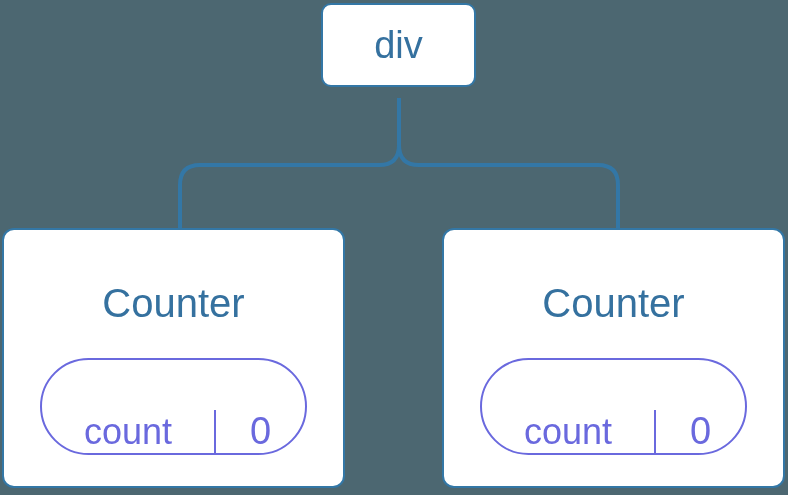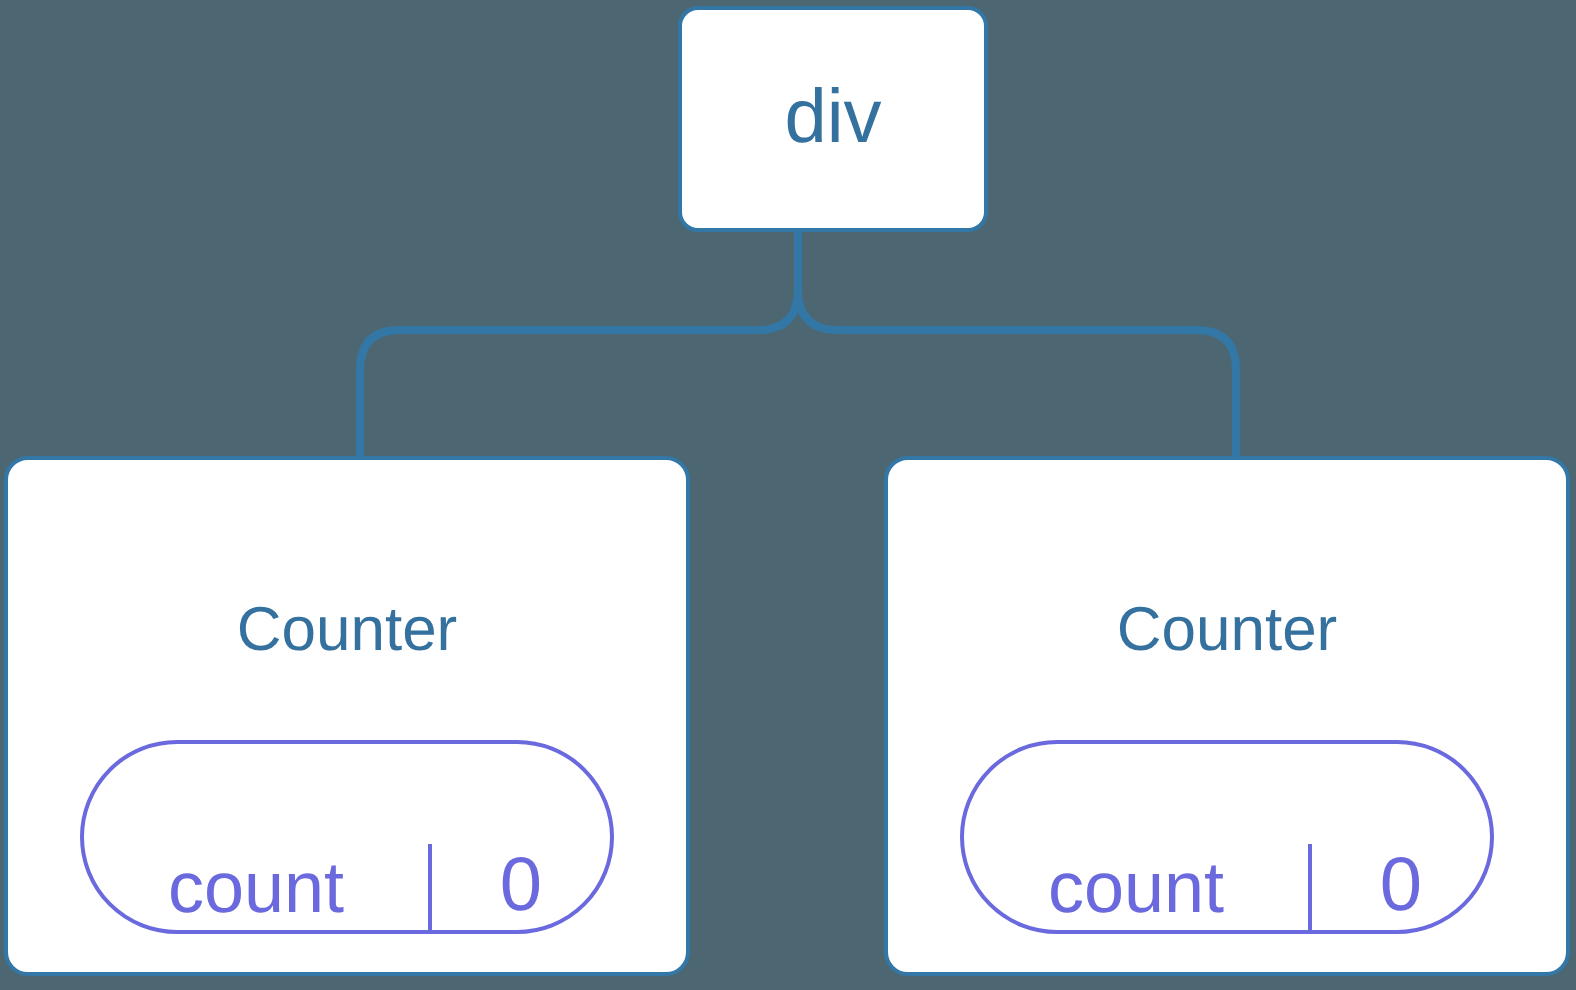--- a/index.html
+++ b/index.html
@@ -24,21 +24,21 @@
     position:absolute;left:0;top:0;width:788px;height:495px;
     display:block;
   }
   .connectors path{
     fill:none;
     stroke:var(--stroke-blue);
     stroke-width:4;
   }
   .node-root{
     position:absolute;
-    left:339px;top:3px;width:155px;height:113px;
+    left:321px;top:3px;width:155px;height:84px;
     background:var(--node-fill);
     border:2.5px solid var(--stroke-blue);
     border-radius:10px;
     display:flex;align-items:center;justify-content:center;
   }
   .node-root-label{
     color:var(--text-blue);
     font-size:38px;
     font-weight:500;
   }
@@ -46,23 +46,23 @@
     position:absolute;
     top:228px;width:343px;height:260px;
     background:var(--node-fill);
     border:2.5px solid var(--stroke-blue);
     border-radius:12px;
     display:flex;flex-direction:column;align-items:center;
   }
   .card-left{left:2px;}
   .card-right{left:442px;}
   .counter-title{
-    margin-top:60px;
+    margin-top:48px;
     line-height:50px;
-    font-size:31px;
+    font-size:40px;
     font-weight:500;
     color:var(--text-blue);
   }
   .state-pill{
     margin-top:30px;
     width:267px;height:97px;
     border:2px solid var(--accent-purple);
     border-radius:999px;
     background:var(--node-fill);
     display:flex;

